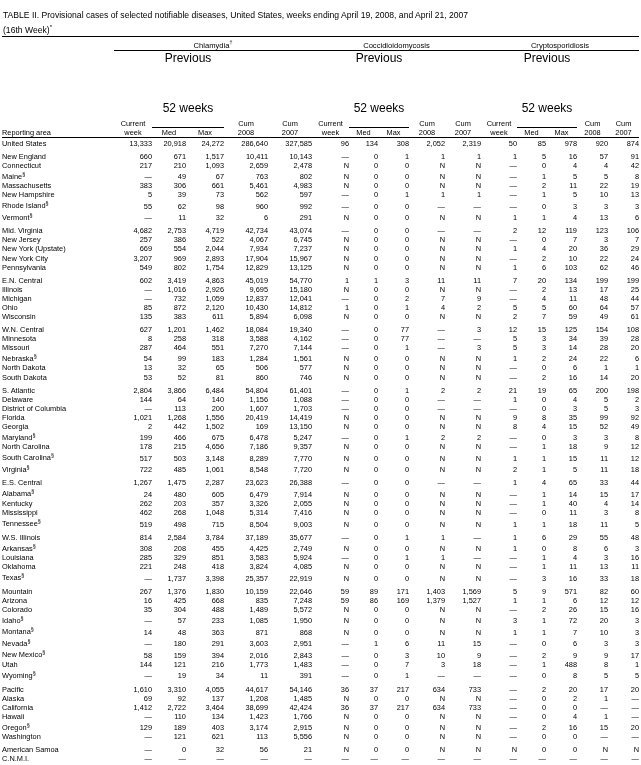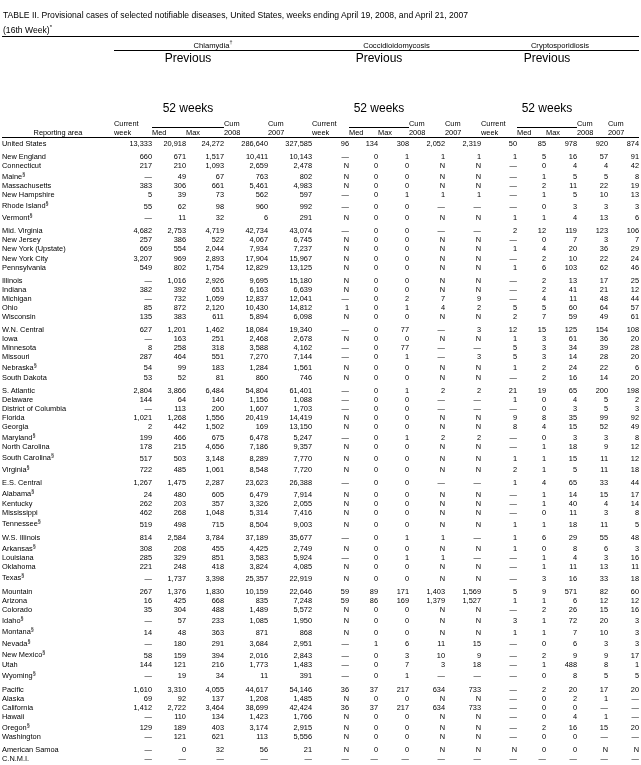--- a/index.html
+++ b/index.html
@@ -71,24 +71,25 @@
     text-align: center;
     font-size: 12px;
   }
   .sub-prev .u {
     display: block;
     border-bottom: 1px solid #000;
     padding-bottom: 12px;
     margin-top: 36px;
   }
   .colhead {
+    text-align: center;
     font-size: 7.4px;
     line-height: 9px;
   }
-  .colhead.left { text-align: center; }
+  .colhead.left { text-align: left; }
 
   .num { text-align: right; padding-right: 3px; }
   .area { text-align: left; padding-left: 2px; }
   .bold { font-weight: bold; }
   .spacer-row td { height: 4px; font-size: 0; line-height: 0; }
 
   tbody tr.data td { line-height: 9.05px; height: 9.05px; }
 
   .sup {
     font-size: 5.4px;
@@ -444,54 +445,54 @@
           <td class="num">1</td>
           <td class="num">6</td>
           <td class="num">103</td>
           <td class="num">62</td>
           <td class="num">46</td>
         </tr>
         <tr class="spacer-row">
           <td colspan="16"></td>
         </tr>
         <tr class="data">
+          <td class="area bold">E.N. Central</td>
+          <td class="num bold">602</td>
+          <td class="num bold">3,419</td>
+          <td class="num bold">4,863</td>
+          <td class="num bold">45,019</td>
+          <td class="num bold">54,770</td>
+          <td class="num bold">1</td>
+          <td class="num bold">1</td>
+          <td class="num bold">3</td>
+          <td class="num bold">11</td>
+          <td class="num bold">11</td>
+          <td class="num bold">7</td>
+          <td class="num bold">20</td>
+          <td class="num bold">134</td>
+          <td class="num bold">199</td>
+          <td class="num bold">199</td>
+        </tr>
+        <tr class="data">
           <td class="area">Illinois</td>
           <td class="num">—</td>
           <td class="num">1,016</td>
           <td class="num">2,926</td>
           <td class="num">9,695</td>
           <td class="num">15,180</td>
           <td class="num">N</td>
           <td class="num">0</td>
           <td class="num">0</td>
           <td class="num">N</td>
           <td class="num">N</td>
           <td class="num">—</td>
           <td class="num">2</td>
           <td class="num">13</td>
           <td class="num">17</td>
           <td class="num">25</td>
-        </tr>
-        <tr class="data">
-          <td class="area">Indiana</td>
-          <td class="num">382</td>
-          <td class="num">392</td>
-          <td class="num">651</td>
-          <td class="num">6,163</td>
-          <td class="num">6,639</td>
-          <td class="num">N</td>
-          <td class="num">0</td>
-          <td class="num">0</td>
-          <td class="num">N</td>
-          <td class="num">N</td>
-          <td class="num">—</td>
-          <td class="num">2</td>
-          <td class="num">41</td>
-          <td class="num">21</td>
-          <td class="num">12</td>
         </tr>
         <tr class="data">
           <td class="area">Michigan</td>
           <td class="num">—</td>
           <td class="num">732</td>
           <td class="num">1,059</td>
           <td class="num">12,837</td>
           <td class="num">12,041</td>
           <td class="num">—</td>
           <td class="num">0</td>
@@ -555,38 +556,20 @@
           <td class="num bold">77</td>
           <td class="num bold">—</td>
           <td class="num bold">3</td>
           <td class="num bold">12</td>
           <td class="num bold">15</td>
           <td class="num bold">125</td>
           <td class="num bold">154</td>
           <td class="num bold">108</td>
         </tr>
         <tr class="data">
-          <td class="area">Iowa</td>
-          <td class="num">—</td>
-          <td class="num">163</td>
-          <td class="num">251</td>
-          <td class="num">2,468</td>
-          <td class="num">2,678</td>
-          <td class="num">N</td>
-          <td class="num">0</td>
-          <td class="num">0</td>
-          <td class="num">N</td>
-          <td class="num">N</td>
-          <td class="num">1</td>
-          <td class="num">3</td>
-          <td class="num">61</td>
-          <td class="num">36</td>
-          <td class="num">20</td>
-        </tr>
-        <tr class="data">
           <td class="area">Minnesota</td>
           <td class="num">8</td>
           <td class="num">258</td>
           <td class="num">318</td>
           <td class="num">3,588</td>
           <td class="num">4,162</td>
           <td class="num">—</td>
           <td class="num">0</td>
           <td class="num">77</td>
           <td class="num">—</td>
@@ -625,20 +608,38 @@
           <td class="num">N</td>
           <td class="num">0</td>
           <td class="num">0</td>
           <td class="num">N</td>
           <td class="num">N</td>
           <td class="num">1</td>
           <td class="num">2</td>
           <td class="num">24</td>
           <td class="num">22</td>
           <td class="num">6</td>
+        </tr>
+        <tr class="data">
+          <td class="area">North Dakota</td>
+          <td class="num">13</td>
+          <td class="num">32</td>
+          <td class="num">65</td>
+          <td class="num">506</td>
+          <td class="num">577</td>
+          <td class="num">N</td>
+          <td class="num">0</td>
+          <td class="num">0</td>
+          <td class="num">N</td>
+          <td class="num">N</td>
+          <td class="num">—</td>
+          <td class="num">0</td>
+          <td class="num">6</td>
+          <td class="num">1</td>
+          <td class="num">1</td>
         </tr>
         <tr class="data">
           <td class="area">South Dakota</td>
           <td class="num">53</td>
           <td class="num">52</td>
           <td class="num">81</td>
           <td class="num">860</td>
           <td class="num">746</td>
           <td class="num">N</td>
           <td class="num">0</td>
@@ -1093,21 +1094,21 @@
           <td class="num">1</td>
           <td class="num">7</td>
           <td class="num">10</td>
           <td class="num">3</td>
         </tr>
         <tr class="data">
           <td class="area">Nevada<span class="sup">§</span></td>
           <td class="num">—</td>
           <td class="num">180</td>
           <td class="num">291</td>
-          <td class="num">3,684</td>
+          <td class="num">3,603</td>
           <td class="num">2,951</td>
           <td class="num">—</td>
           <td class="num">1</td>
           <td class="num">6</td>
           <td class="num">11</td>
           <td class="num">15</td>
           <td class="num">—</td>
           <td class="num">0</td>
           <td class="num">6</td>
           <td class="num">3</td>

